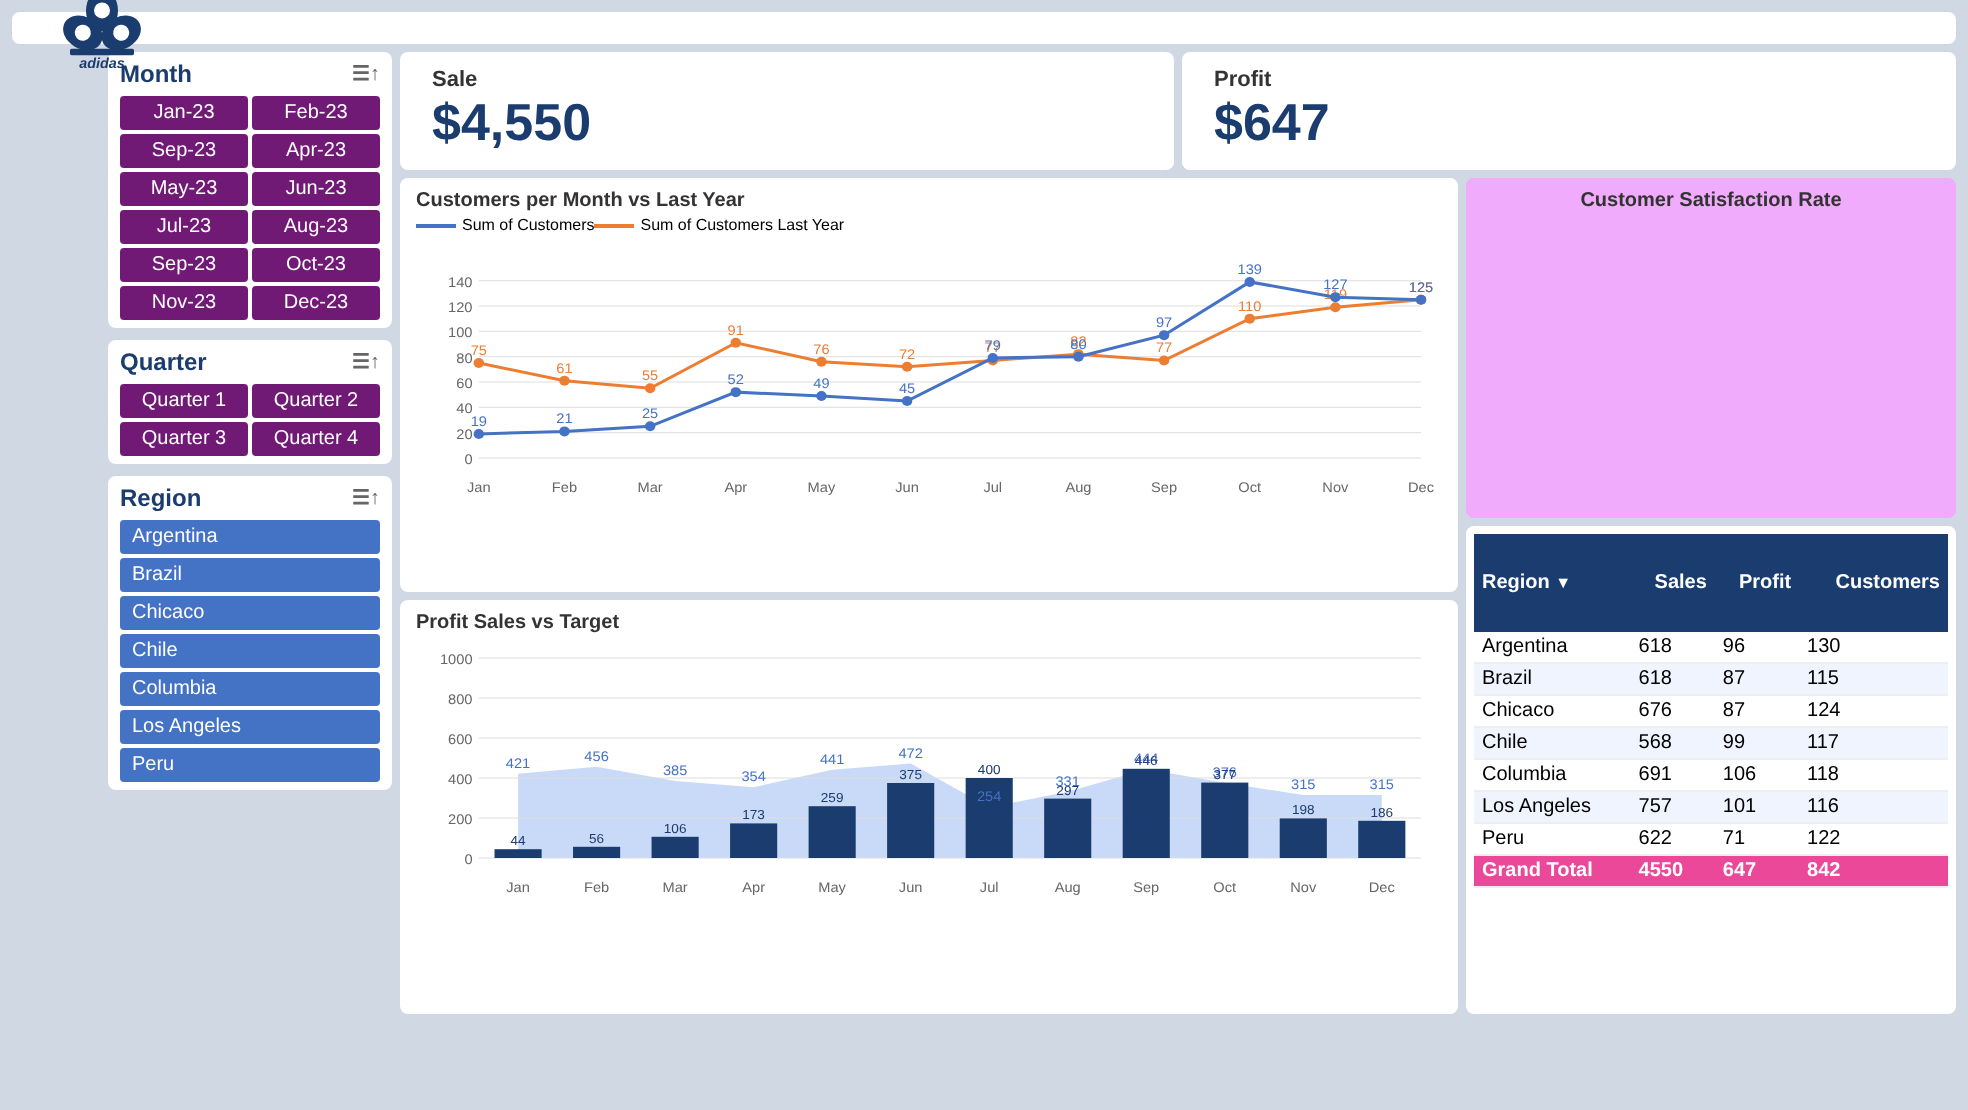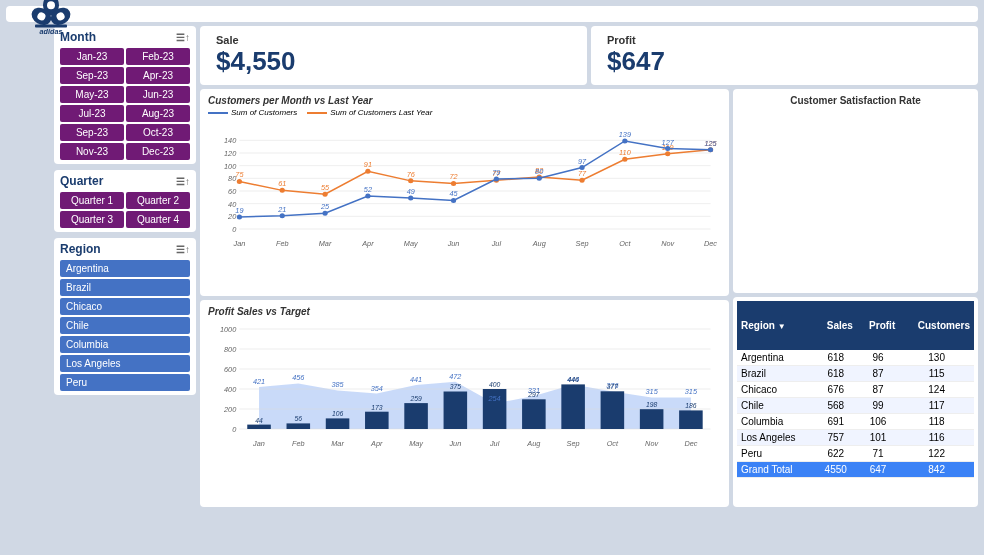--- a/index.html
+++ b/index.html
@@ -146,21 +146,20 @@
     .charts-row {
       display: flex;
       gap: 4px;
       flex: 1;
     }
     .chart-area {
       flex: 1;
       display: flex;
       flex-direction: column;
       gap: 4px;
-      font-style: italic;
     }
     .chart-card {
       background: white;
       border-radius: 4px;
       padding: 6px 8px;
       flex: 1;
       position: relative;
       overflow: hidden;
     }
     .chart-title {
@@ -172,24 +171,24 @@
 
     
     .right-panel {
       width: 245px;
       flex-shrink: 0;
       display: flex;
       flex-direction: column;
       gap: 4px;
     }
     .satisfaction-card {
-      background: #ffffff;
+      background: #f0abfc;
       border-radius: 4px;
       padding: 6px 8px;
-      height: 204px;
+      height: 170px;
       display: flex;
       flex-direction: column;
       align-items: center;
     }
     .table-card {
       background: white;
       border-radius: 4px;
       padding: 4px;
       flex: 1;
     }
@@ -205,25 +204,25 @@
       color: white;
       padding: 19px 4px;
       text-align: left;
       font-size: 10px;
     }
     .data-table th.num { text-align: right; }
     .data-table td {
       padding: 2px 4px;
       border-bottom: 1px solid #eee;
     }
-    .data-table td.num { text-align: center; }
+    .data-table td.num { text-align: left; }
     .data-table tr:last-child td {
-      background: #3b82f6;
+      background: #ec4899;
       color: white;
-      font-weight: normal;
+      font-weight: bold;
     }
     .data-table tr:nth-child(even):not(:last-child) td {
       background: #f0f4ff;
     }
 
     
     .donut-container {
       position: relative;
       width: 120px;
       height: 120px;
@@ -244,21 +243,21 @@
       width: 100%;
       height: 130px;
     }
     .bar-chart-svg {
       width: 100%;
       height: 130px;
     }
 
     .legend-row {
       display: flex;
-      gap: 10px;
+      gap: 0;
       font-size: 8px;
       align-items: center;
       margin-bottom: 2px;
     }
     .legend-item {
       display: flex;
       align-items: center;
       gap: 3px;
     }
     .legend-dot {

